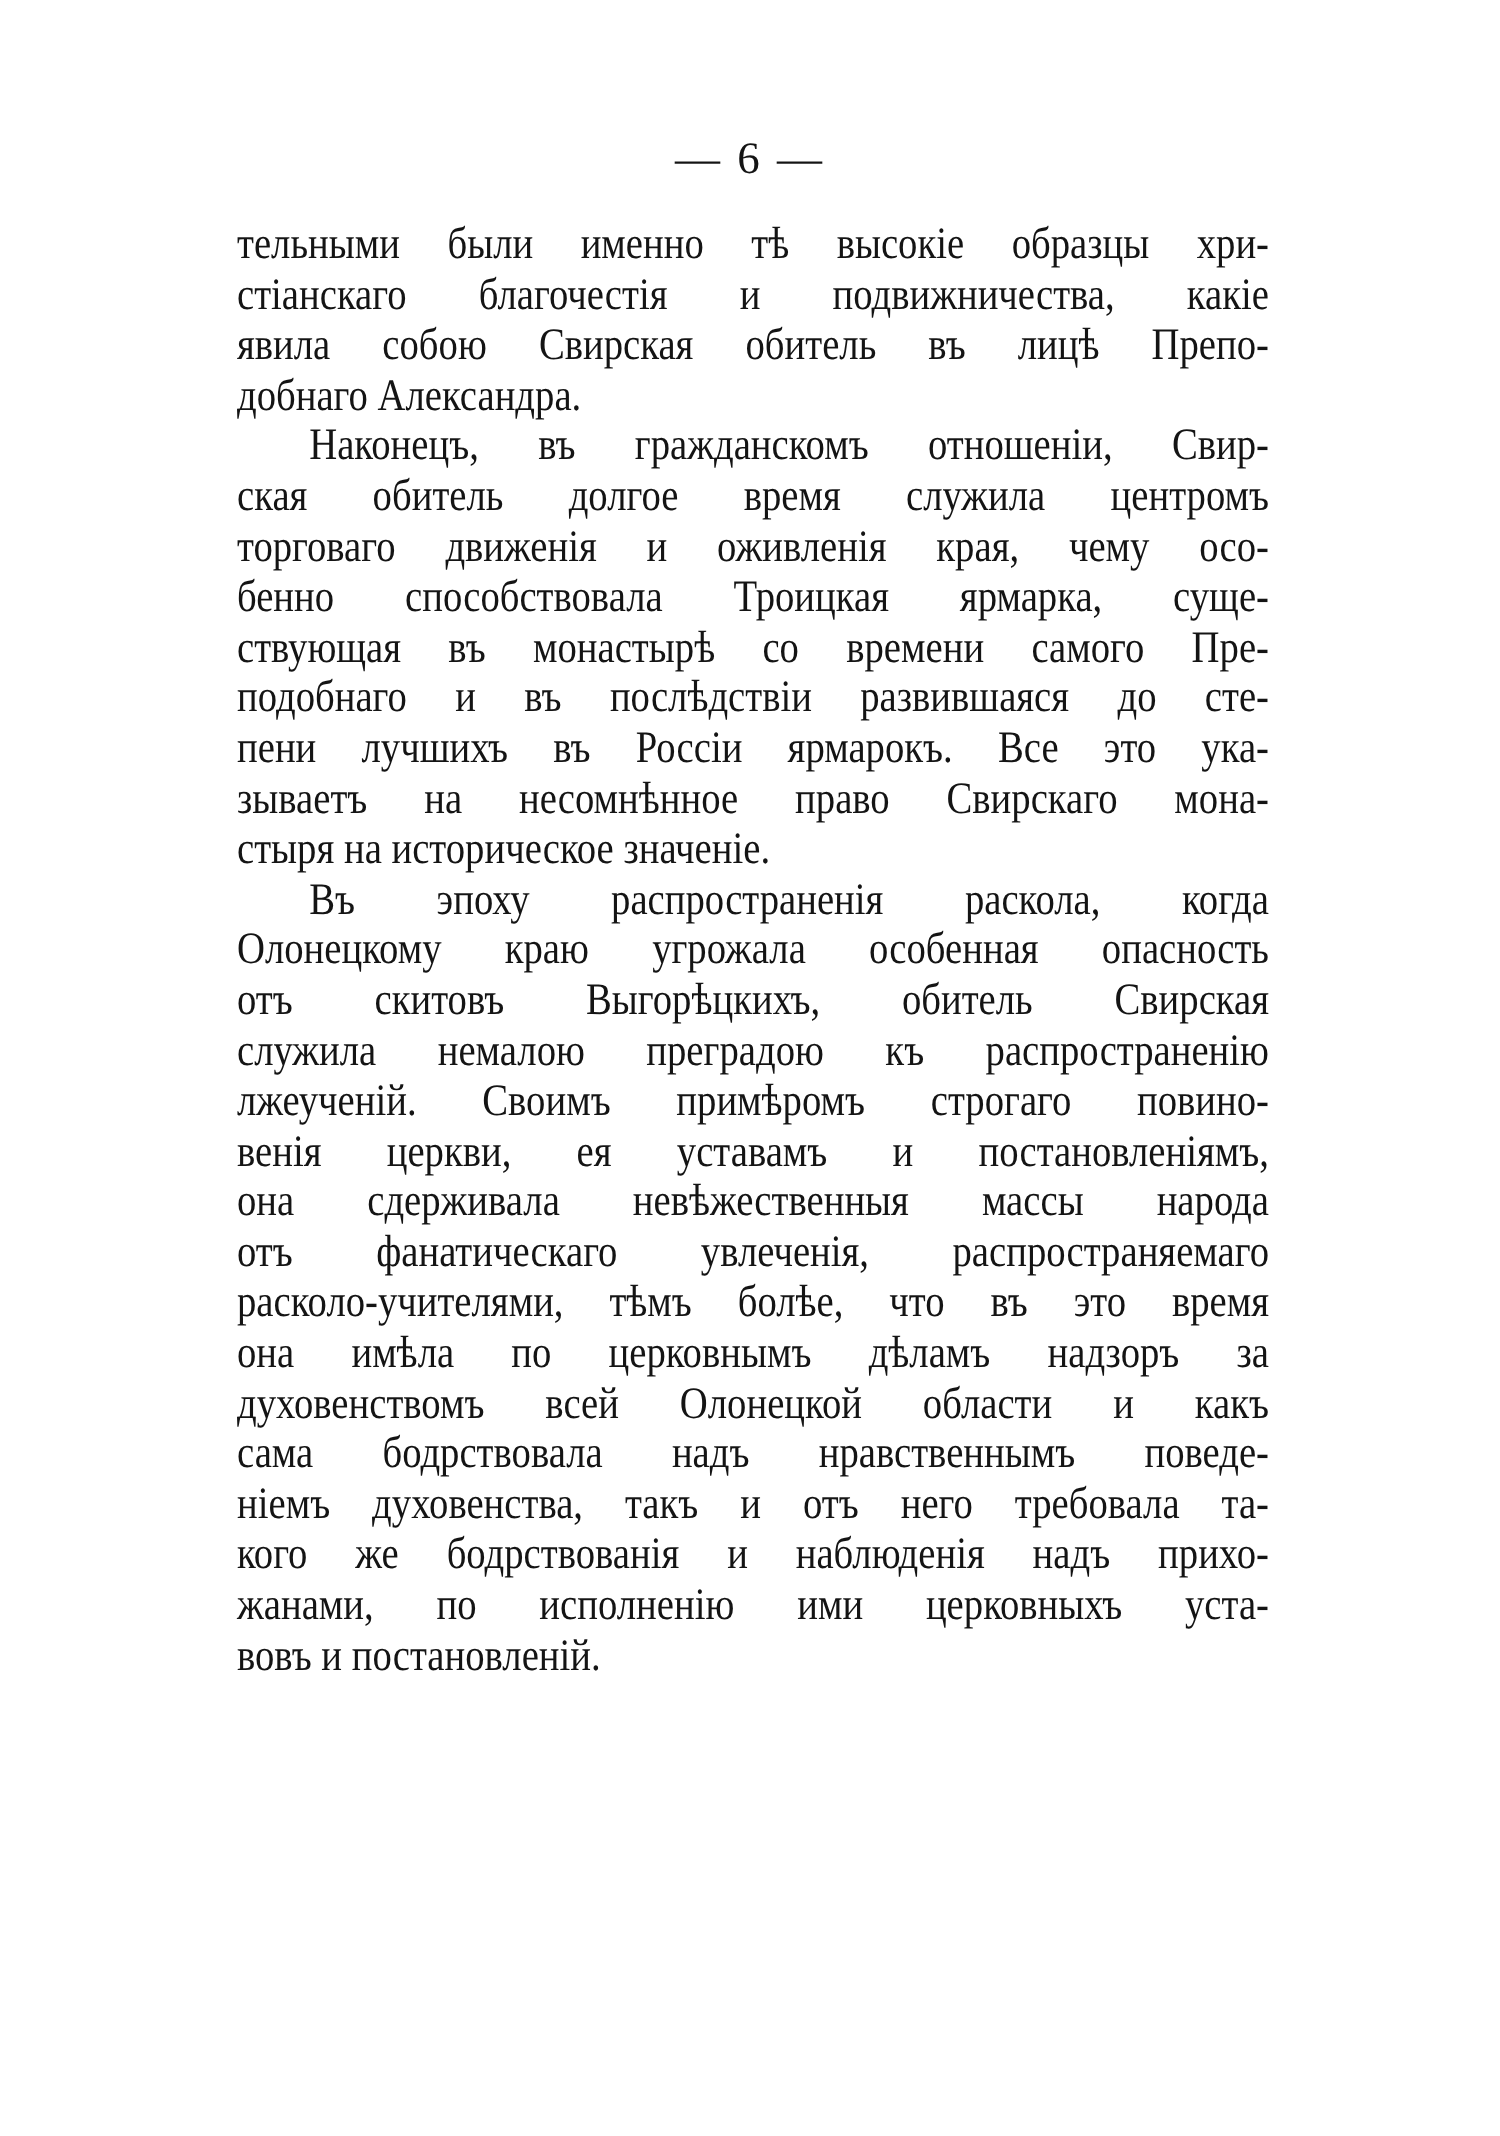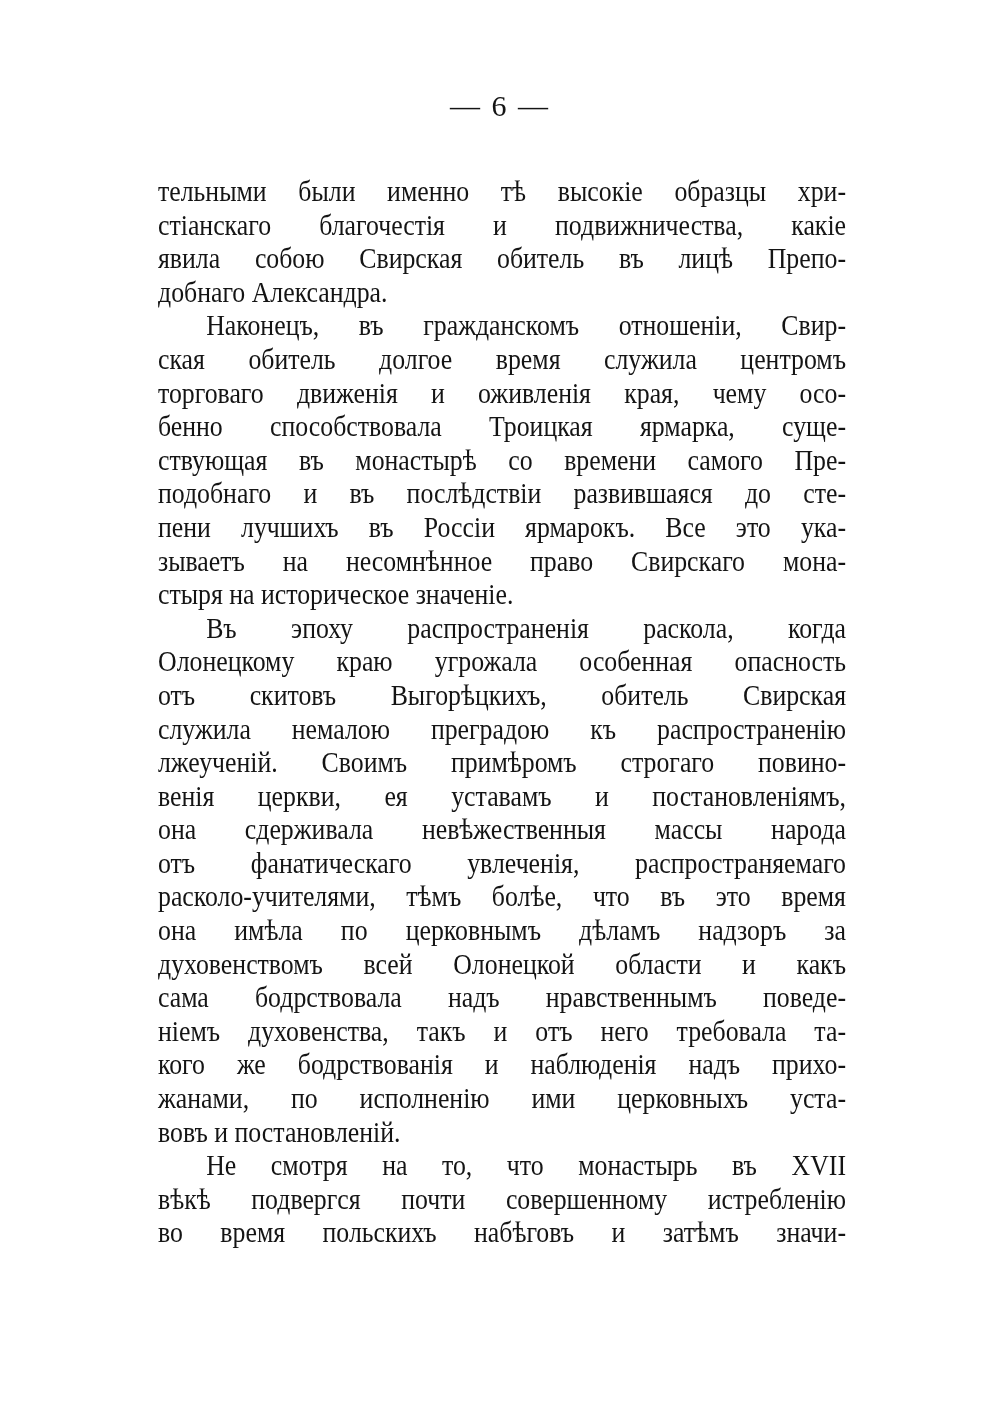--- a/index.html
+++ b/index.html
@@ -23,21 +23,20 @@
       text-align: center;
       font-size: 30px;
       line-height: 40px;
       letter-spacing: 2px;
     }
     .text-block {
       position: absolute;
       top: 146px;
       left: 158px;
       width: 688px;
-      margin-top: 28px;
     }
     .line {
       display: block;
       height: 33.6px;
       line-height: 33.6px;
       font-size: 30px;
       white-space: nowrap;
       text-align: justify;
       text-align-last: justify;
       transform: scaleX(0.86);
@@ -91,19 +90,14 @@
       <span class="line">расколо-учителями, тѣмъ болѣе, что въ это время</span>
       <span class="line">она имѣла по церковнымъ дѣламъ надзоръ за</span>
       <span class="line">духовенствомъ всей Олонецкой области и какъ</span>
       <span class="line">сама бодрствовала надъ нравственнымъ поведе-</span>
       <span class="line">ніемъ духовенства, такъ и отъ него требовала та-</span>
       <span class="line">кого же бодрствованія и наблюденія надъ прихо-</span>
       <span class="line">жанами, по исполненію ими церковныхъ уста-</span>
       <span class="line last">вовъ и постановленій.</span>
     </div>
 
-    <div class="paragraph">
-      <span class="line"><span class="indent-space"></span><span>Не смотря на то, что монастырь въ XVII</span></span>
-      <span class="line">вѣкѣ подвергся почти совершенному истребленію</span>
-      <span class="line">во время польскихъ набѣговъ и затѣмъ значи-</span>
-    </div>
   </div>
 </div>
 
 </body></html>

